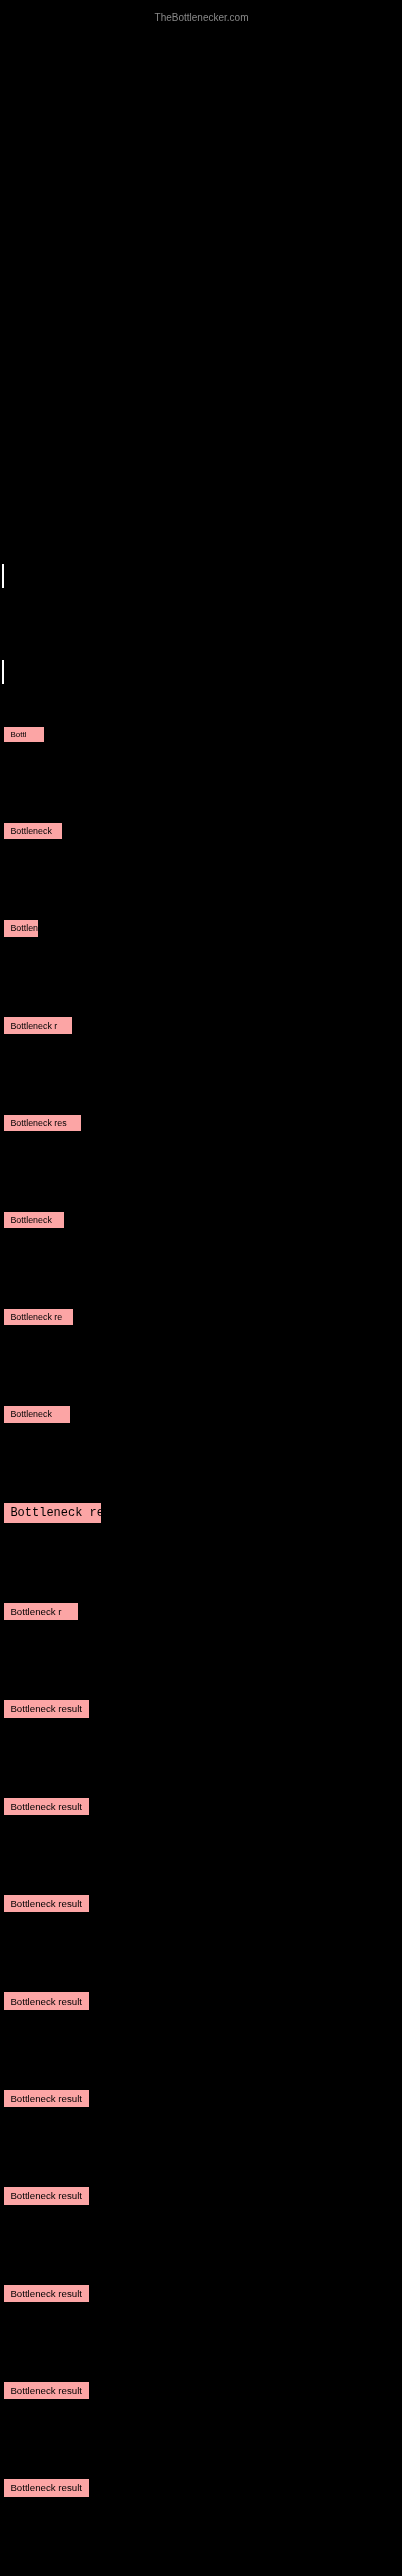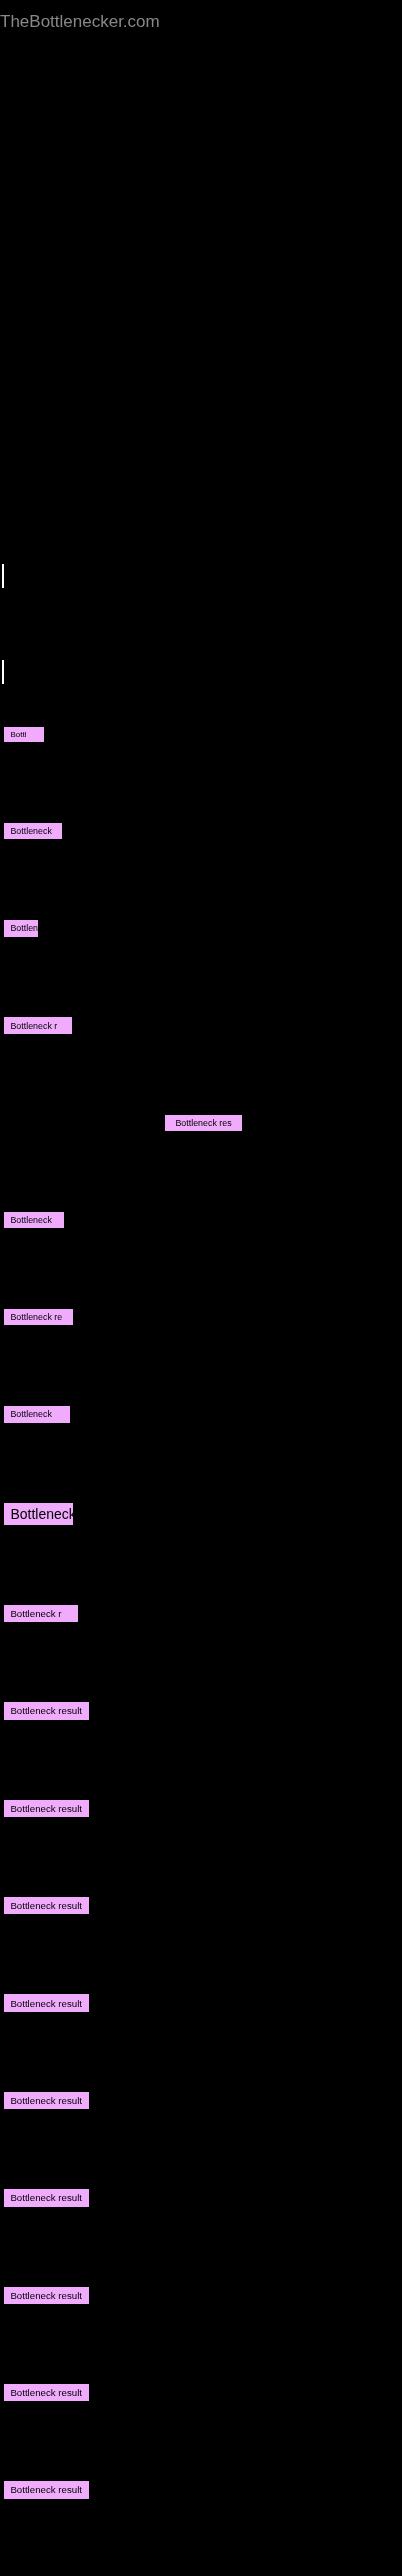--- a/index.html
+++ b/index.html
@@ -10,23 +10,23 @@
 
     body {
       width: 403px;
       min-height: 2576px;
       background-color: #000000;
       font-family: Arial, sans-serif;
       position: relative;
     }
 
     .site-title {
-      text-align: left;
+      text-align: center;
       color: #888888;
-      font-size: 17px;
+      font-size: 10px;
       padding: 8px 0;
       position: absolute;
       top: 4px;
       left: 0;
       right: 0;
     }
 
     .content-area {
       position: absolute;
       top: 0;
@@ -55,40 +55,40 @@
 
     .bottleneck-items-container {
       position: absolute;
       top: 725px;
       left: 0;
       width: 100%;
     }
 
     .bottleneck-item {
       display: inline-block;
-      background-color: #f0abfc;
+      background-color: #fca5a5;
       color: #000000;
       font-size: 9.7px;
       font-weight: 500;
       padding: 3.2px 6.4px;
       margin-bottom: 40px;
       white-space: nowrap;
       margin-left: 4px;
     }
 
     
     .item-1 { width: 40px; font-size: 8px; }
     .item-2 { width: 58px; font-size: 8.9px; }
     .item-3 { width: 34px; font-size: 8.9px; }
     .item-4 { width: 68px; font-size: 8.9px; }
     .item-5 { width: 77px; font-size: 8.9px; }
     .item-6 { width: 60px; font-size: 8.9px; }
     .item-7 { width: 69px; font-size: 8.9px; }
     .item-8 { width: 66px; font-size: 8.9px; }
-    .item-9 { width: 69px; font-size: 14px; }
+    .item-9 { width: 97px; font-size: 12px; font-family: Liberation Mono, monospace; }
     .item-10 { width: 74px; font-size: 9.7px; }
     .item-11 { width: 85px; font-size: 9.7px; }
     .item-12 { width: 85px; font-size: 9.7px; }
     .item-13 { width: 85px; font-size: 9.7px; }
     .item-14 { width: 85px; font-size: 9.7px; }
     .item-15 { width: 85px; font-size: 9.7px; }
     .item-16 { width: 85px; font-size: 9.7px; }
     .item-17 { width: 85px; font-size: 9.7px; }
     .item-18 { width: 85px; font-size: 9.7px; }
     .item-19 { width: 85px; font-size: 9.7px; }
@@ -103,21 +103,21 @@
   </div>
 
   <div class="vertical-bar-left"></div>
   <div class="vertical-bar-left-2"></div>
 
   <div class="bottleneck-items-container" id="bottleneck-container">
   <div style="margin-bottom: 40px;"><span class="bottleneck-item item-1">Bottl</span></div>
       <div style="margin-bottom: 40px;"><span class="bottleneck-item item-2">Bottleneck</span></div>
       <div style="margin-bottom: 40px;"><span class="bottleneck-item item-3">Bottlen</span></div>
       <div style="margin-bottom: 40px;"><span class="bottleneck-item item-4">Bottleneck r</span></div>
-      <div style="margin-bottom: 40px; text-align: center;"><span class="bottleneck-item item-5">Bottleneck res</span></div>
+      <div style="margin-bottom: 40px;"><span class="bottleneck-item item-5">Bottleneck res</span></div>
       <div style="margin-bottom: 40px;"><span class="bottleneck-item item-6">Bottleneck</span></div>
       <div style="margin-bottom: 40px;"><span class="bottleneck-item item-7">Bottleneck re</span></div>
       <div style="margin-bottom: 40px;"><span class="bottleneck-item item-8">Bottleneck</span></div>
       <div style="margin-bottom: 40px;"><span class="bottleneck-item item-9">Bottleneck resu</span></div>
       <div style="margin-bottom: 40px;"><span class="bottleneck-item item-10">Bottleneck r</span></div>
       <div style="margin-bottom: 40px;"><span class="bottleneck-item item-11">Bottleneck result</span></div>
       <div style="margin-bottom: 40px;"><span class="bottleneck-item item-12">Bottleneck result</span></div>
       <div style="margin-bottom: 40px;"><span class="bottleneck-item item-13">Bottleneck result</span></div>
       <div style="margin-bottom: 40px;"><span class="bottleneck-item item-14">Bottleneck result</span></div>
       <div style="margin-bottom: 40px;"><span class="bottleneck-item item-15">Bottleneck result</span></div>

